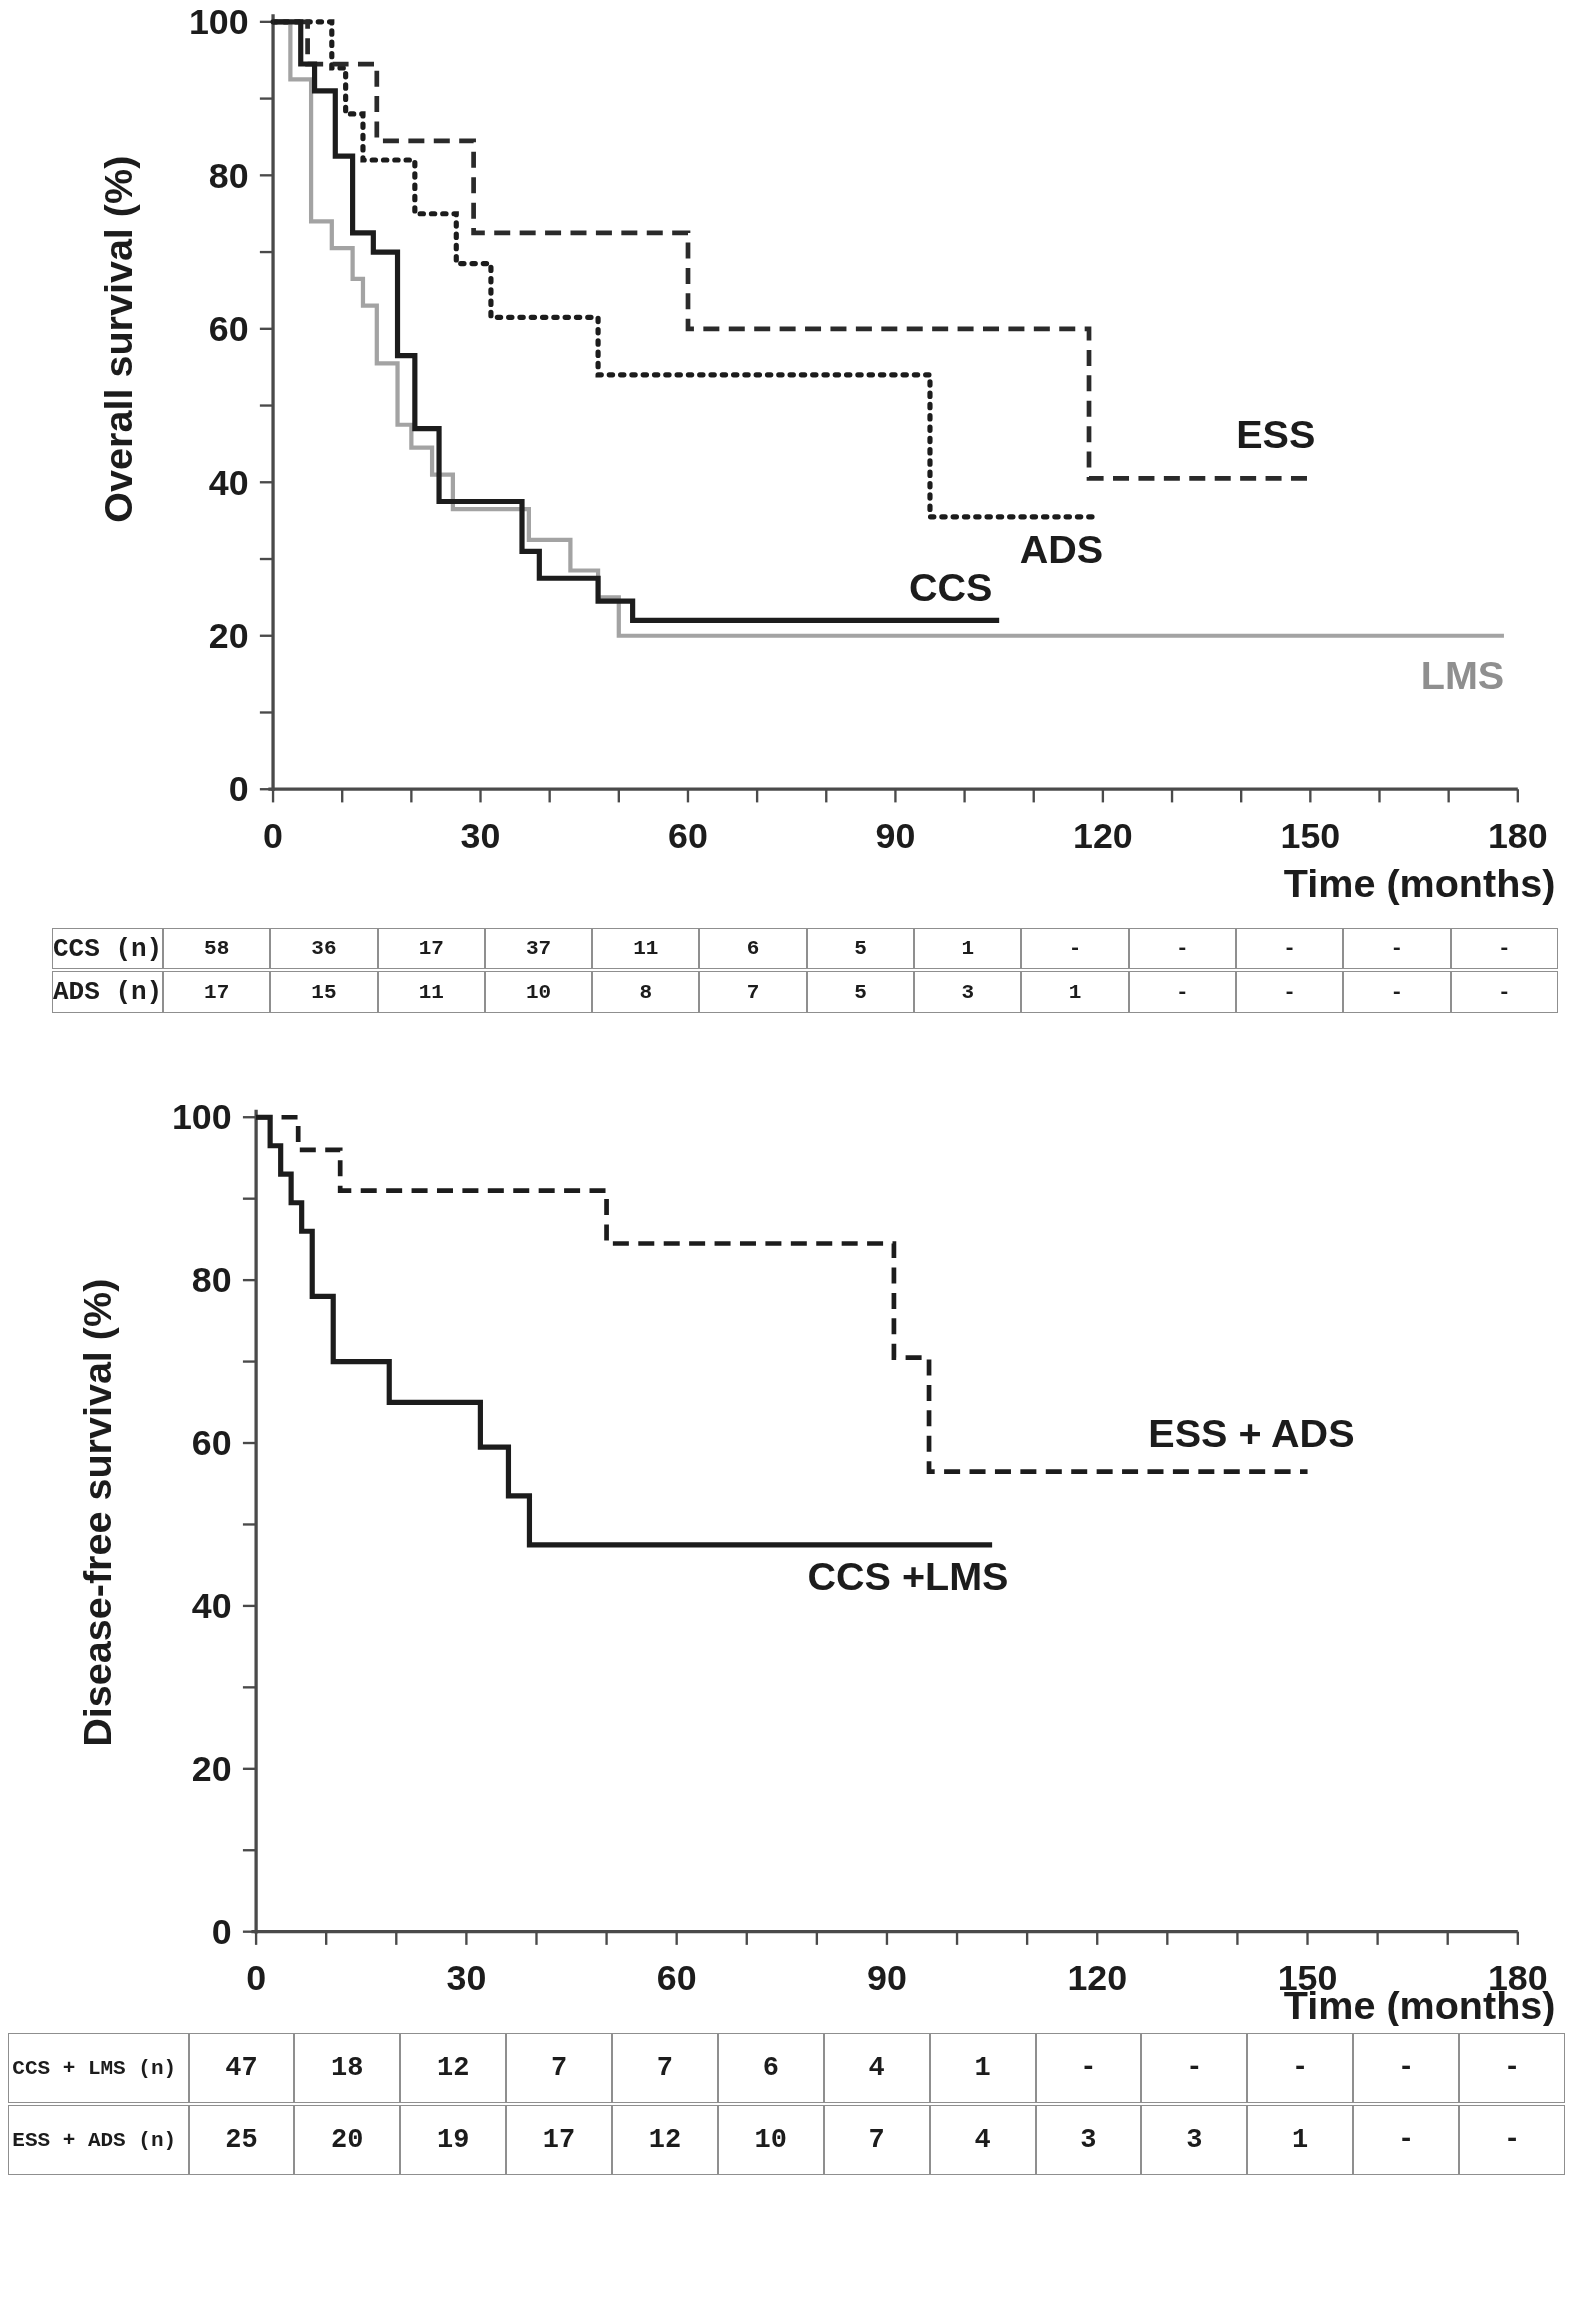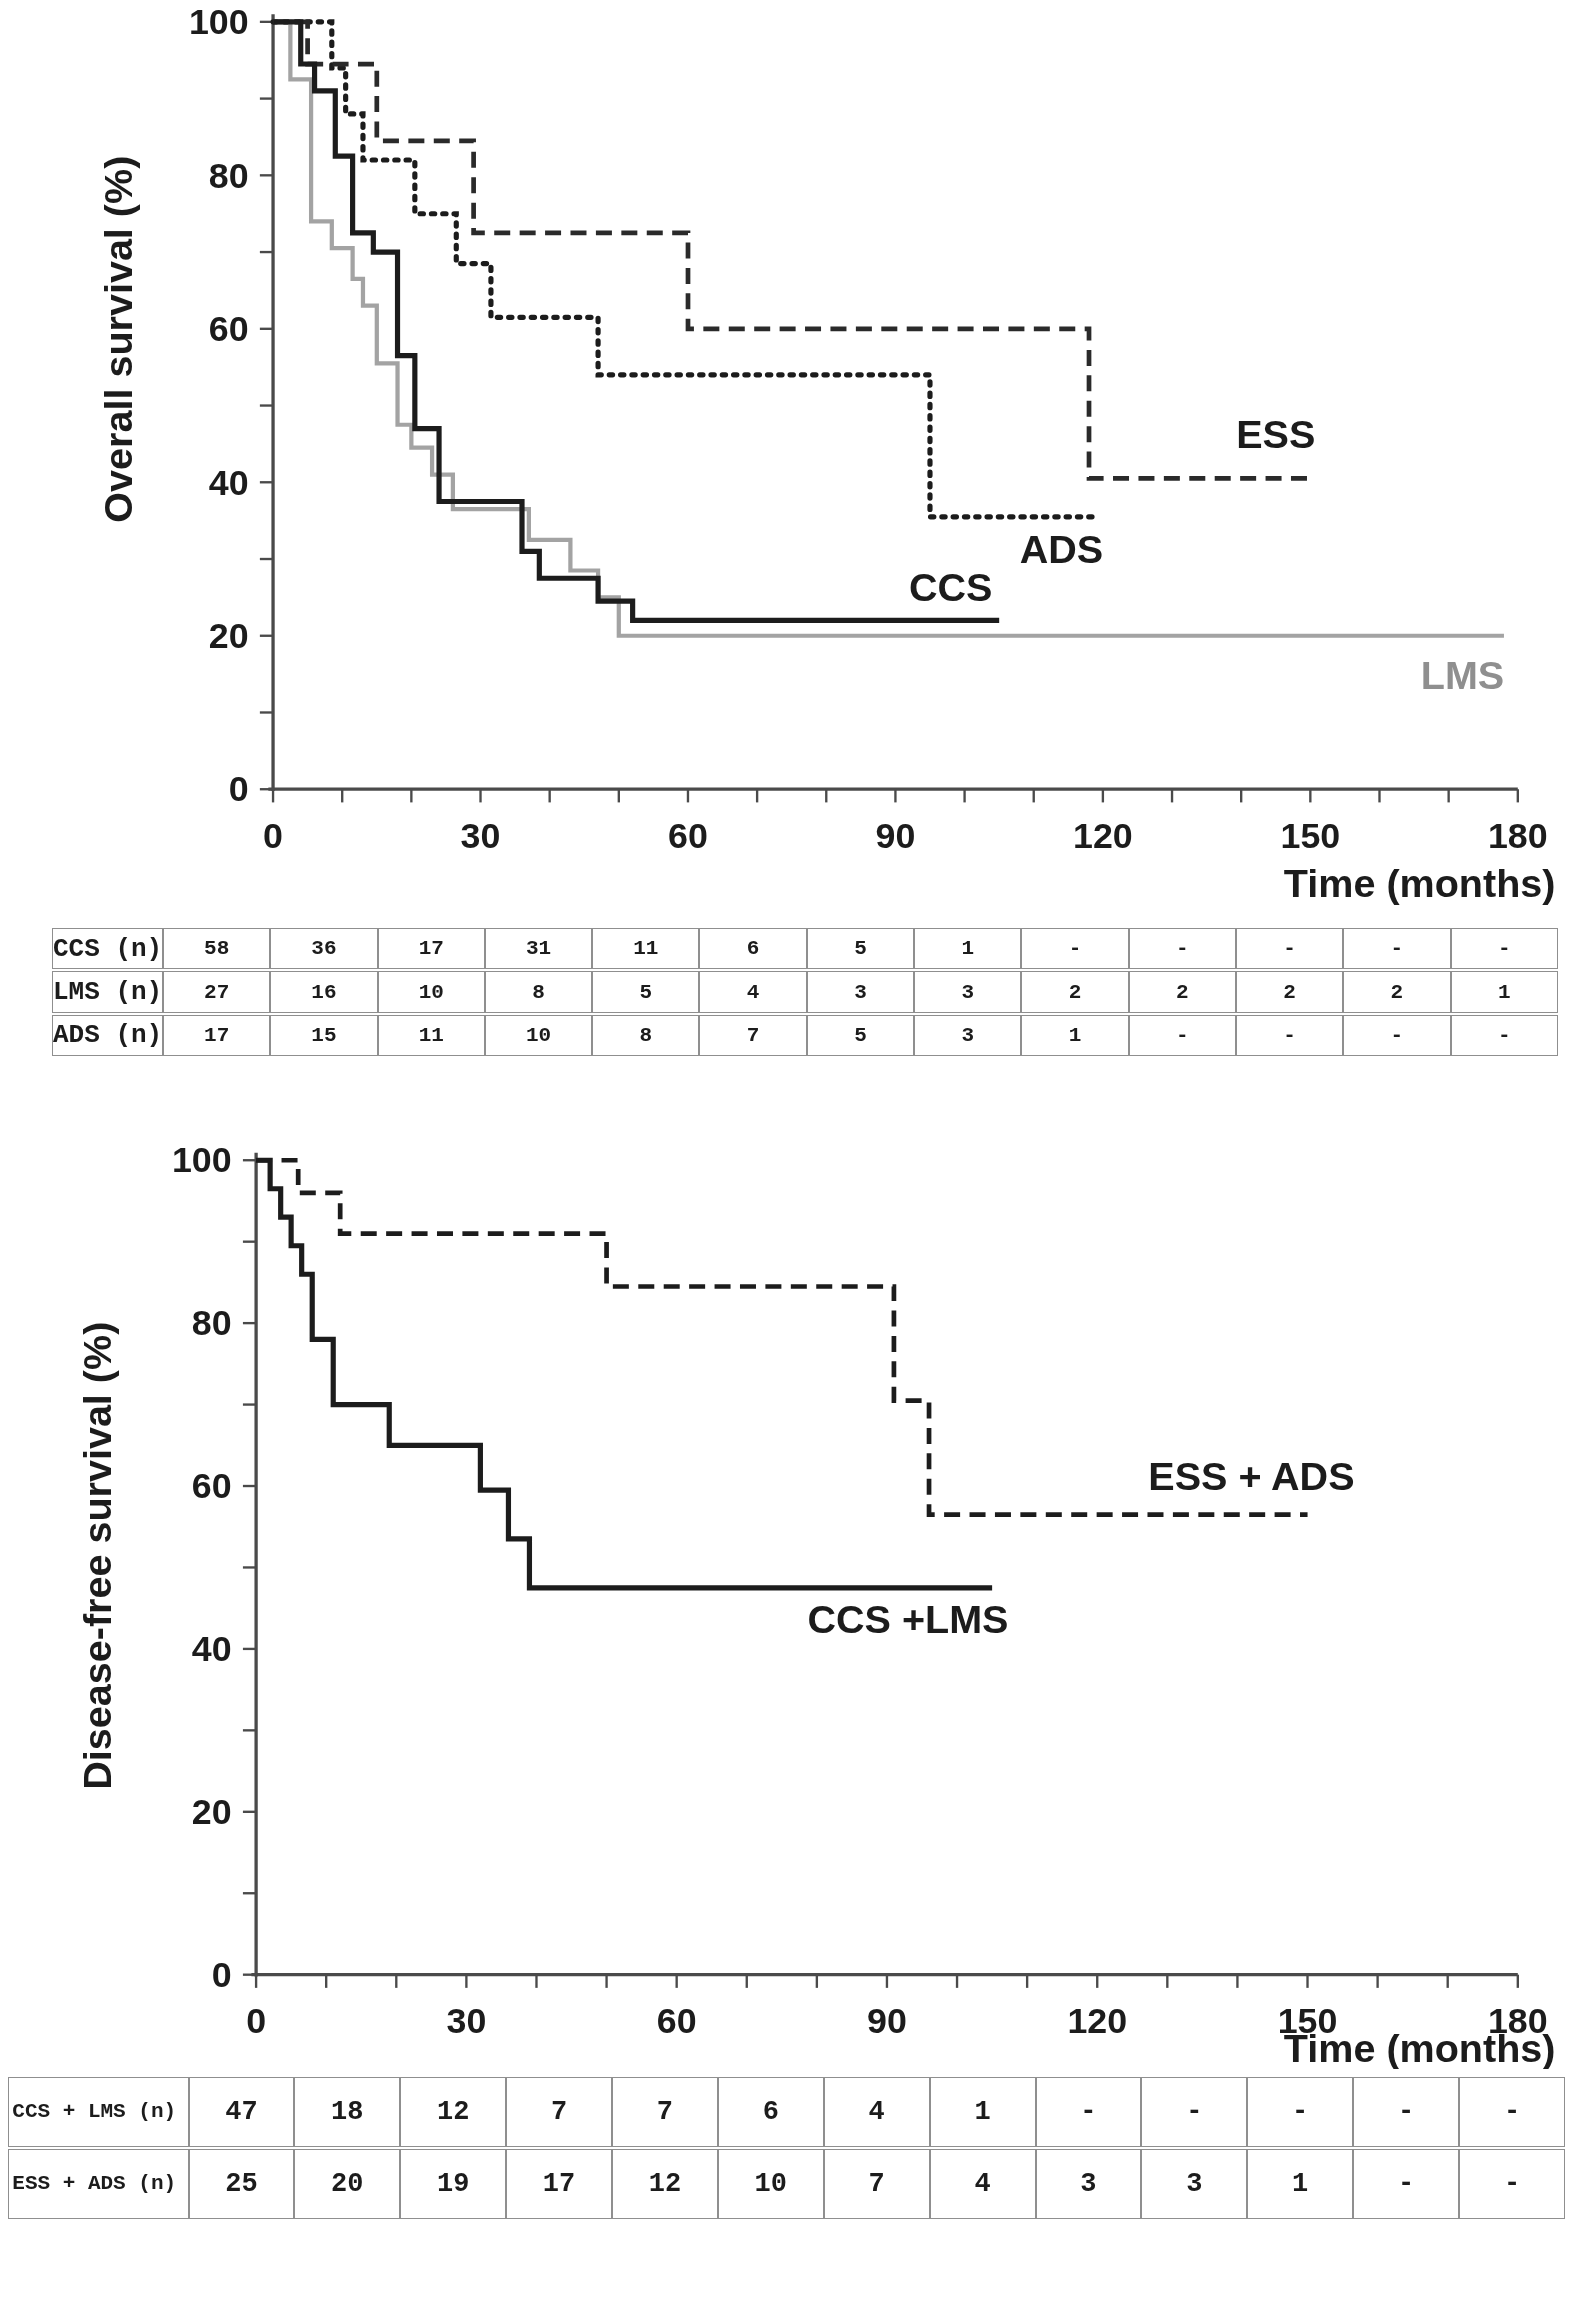--- a/index.html
+++ b/index.html
@@ -96,46 +96,30 @@
         <col>
         <col>
         <col>
       </colgroup>
     <tbody id="tbody-0">
         <tr>
           <td class="lbl">CCS (n)</td>
           <td>58</td>
           <td>36</td>
           <td>17</td>
-          <td>31</td>
+          <td>37</td>
           <td>11</td>
           <td>6</td>
           <td>5</td>
           <td>1</td>
           <td>-</td>
           <td>-</td>
           <td>-</td>
           <td>-</td>
           <td>-</td>
-        </tr>
-        <tr>
-          <td class="lbl">LMS (n)</td>
-          <td>27</td>
-          <td>16</td>
-          <td>10</td>
-          <td>8</td>
-          <td>5</td>
-          <td>4</td>
-          <td>3</td>
-          <td>3</td>
-          <td>2</td>
-          <td>2</td>
-          <td>2</td>
-          <td>2</td>
-          <td>1</td>
         </tr>
         <tr>
           <td class="lbl">ADS (n)</td>
           <td>17</td>
           <td>15</td>
           <td>11</td>
           <td>10</td>
           <td>8</td>
           <td>7</td>
           <td>5</td>

